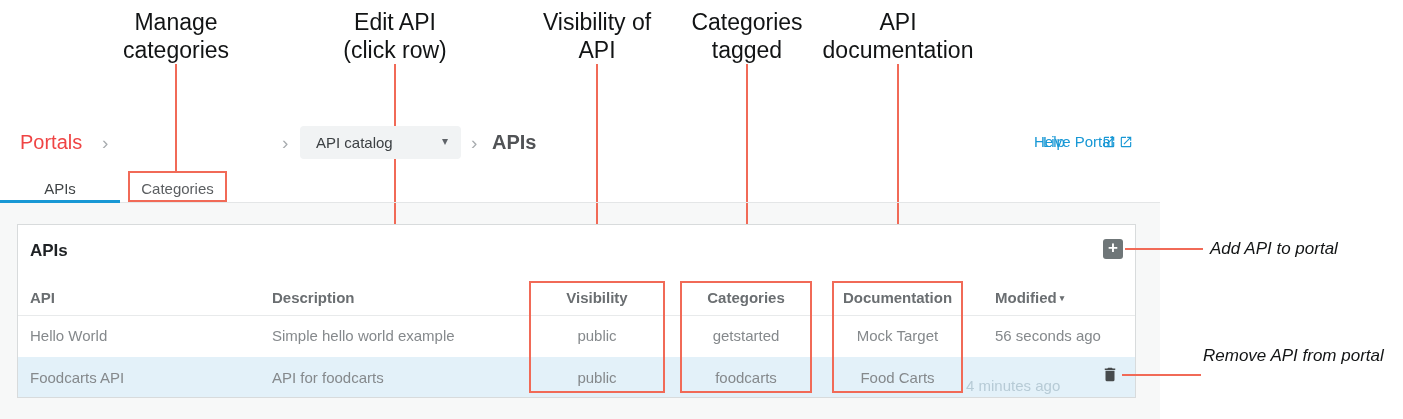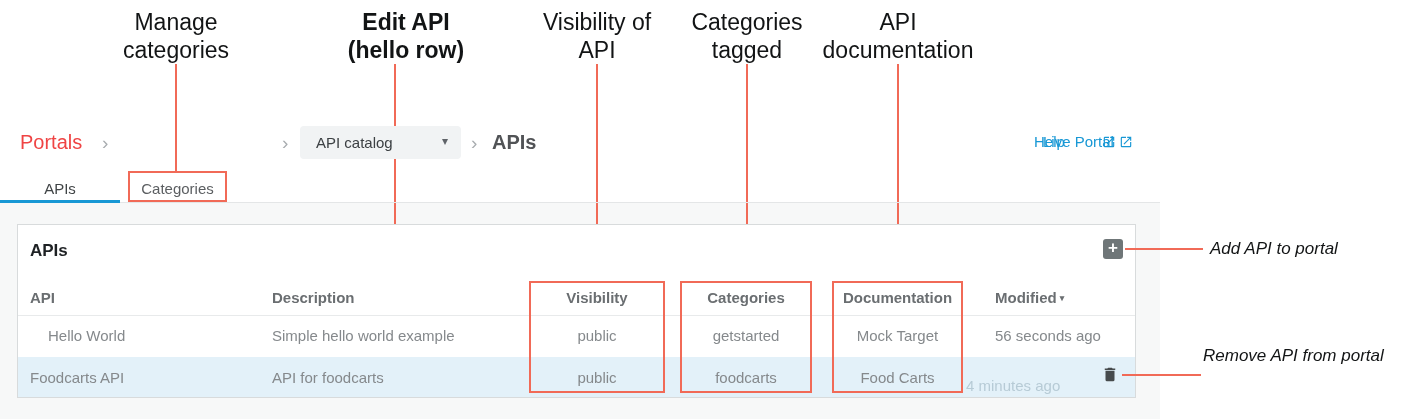--- a/index.html
+++ b/index.html
@@ -78,23 +78,23 @@
 <body>
 
 <div class="canvas">
 
   <div class="content-bg"></div>
 
   <div class="ann-label" style="left:96px; top:8px; width:160px;">
     <div>Manage</div>
     <div>categories</div>
   </div>
-  <div class="ann-label" style="left:326px; top:8px; width:160px;font-weight:bold;">
+  <div class="ann-label" style="left:315px; top:8px; width:160px;">
     <div>Edit API</div>
-    <div>(hello row)</div>
+    <div>(click row)</div>
   </div>
   <div class="ann-label" style="left:517px; top:8px; width:160px;">
     <div>Visibility of</div>
     <div>API</div>
   </div>
   <div class="ann-label" style="left:667px; top:8px; width:160px;">
     <div>Categories</div>
     <div>tagged</div>
   </div>
   <div class="ann-label" style="left:798px; top:8px; width:200px;">
@@ -151,21 +151,21 @@
   <div class="th cell-center col-cat">Categories</div>
   <div class="th cell-center col-doc">Documentation</div>
   <div class="th" style="left:995px;"><span>Modified</span><span class="sort-caret">▾</span></div>
   <div class="header-border"></div>
 
   <div class="row2-bg"></div>
 
   <div class="row-hit" style="top:316px;"></div>
   <div class="row-hit" style="top:357px; height:40px;"></div>
 
-  <div class="td td-r1" style="left:48px;">Hello World</div>
+  <div class="td td-r1" style="left:30px;">Hello World</div>
   <div class="td td-r1" style="left:272px;">Simple hello world example</div>
   <div class="td td-r1 cell-center col-vis">public</div>
   <div class="td td-r1 cell-center col-cat">getstarted</div>
   <div class="td td-r1 cell-center col-doc">Mock Target</div>
   <div class="td td-r1" style="left:995px;">56 seconds ago</div>
 
   <div class="td td-r2" style="left:30px;">Foodcarts API</div>
   <div class="td td-r2" style="left:272px;">API for foodcarts</div>
   <div class="td td-r2 cell-center col-vis">public</div>
   <div class="td td-r2 cell-center col-cat">foodcarts</div>

